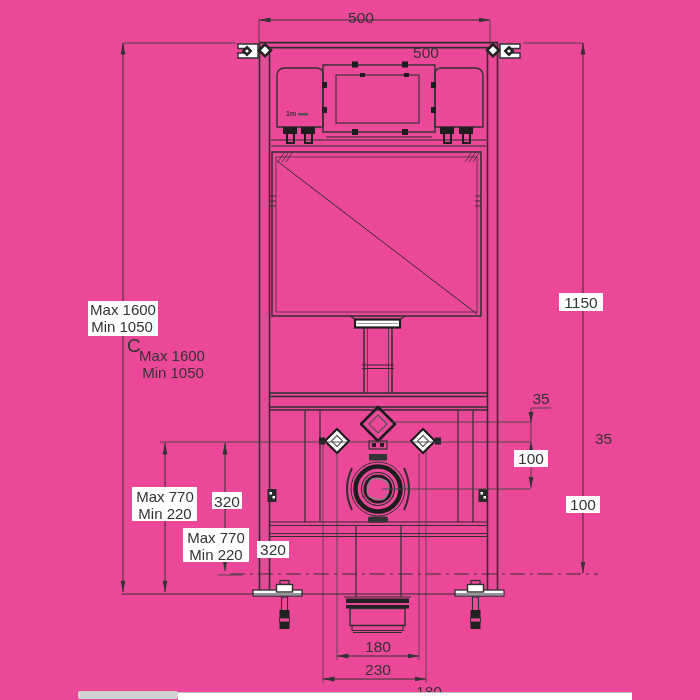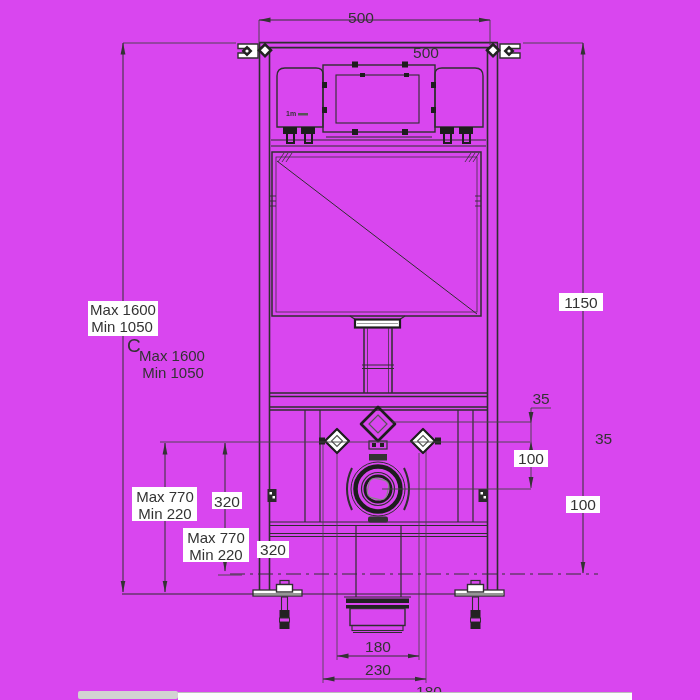--- a/index.html
+++ b/index.html
@@ -1,16 +1,16 @@
 <!DOCTYPE html>
 <html><head>
 <meta charset="utf-8">
 <style>
   html,body{margin:0;padding:0;background:#ffffff;width:700px;height:700px;overflow:hidden;}
-  #canvas{position:relative;width:700px;height:700px;background:#d946ef;
+  #canvas{position:relative;width:700px;height:700px;background:#ec4899;
           font-family:"Liberation Sans",sans-serif;}
   svg{position:absolute;left:0;top:0;}
   svg text{fill:#333;font-family:"Liberation Sans",sans-serif;}
   .dimtxt{font-size:15.5px;}
   .mmtxt{font-size:15px;}
   .ctxt{font-size:19px;}
   .logotxt{font-size:7px;font-weight:bold;}
   .scroll-track{position:absolute;left:178px;top:692px;width:454px;height:8px;
                 border-top:1.5px solid #bdbdbd;background:#fdfdfd;}
   .scroll-thumb{position:absolute;left:78px;top:691px;width:100px;height:8px;

